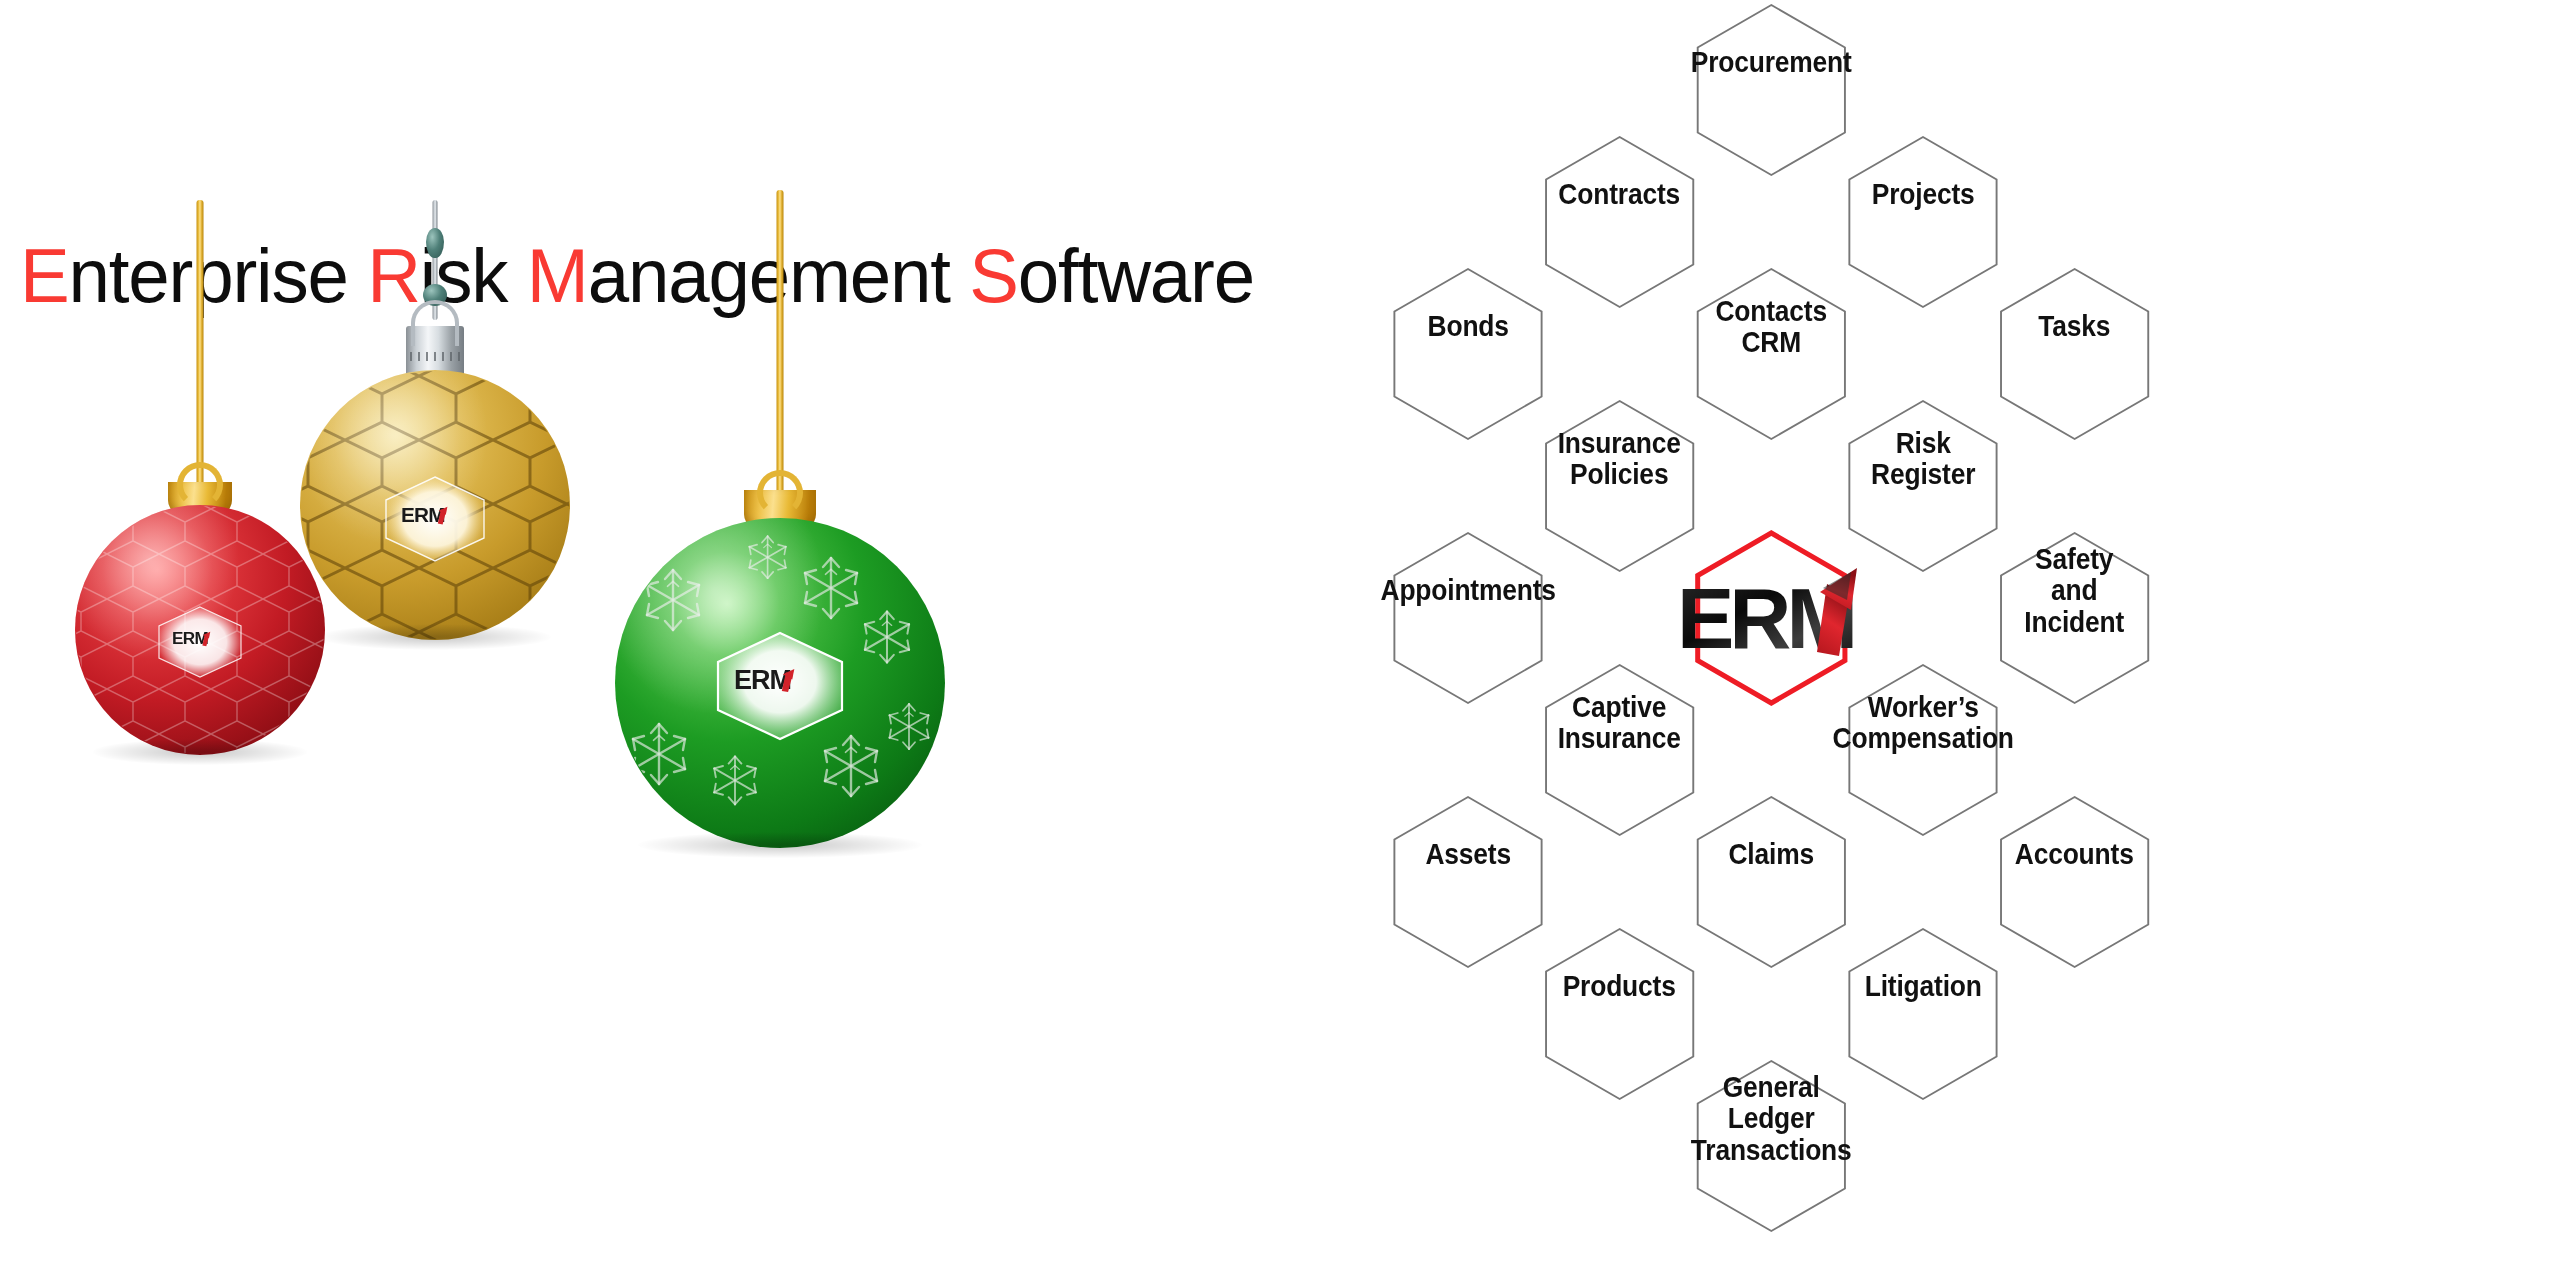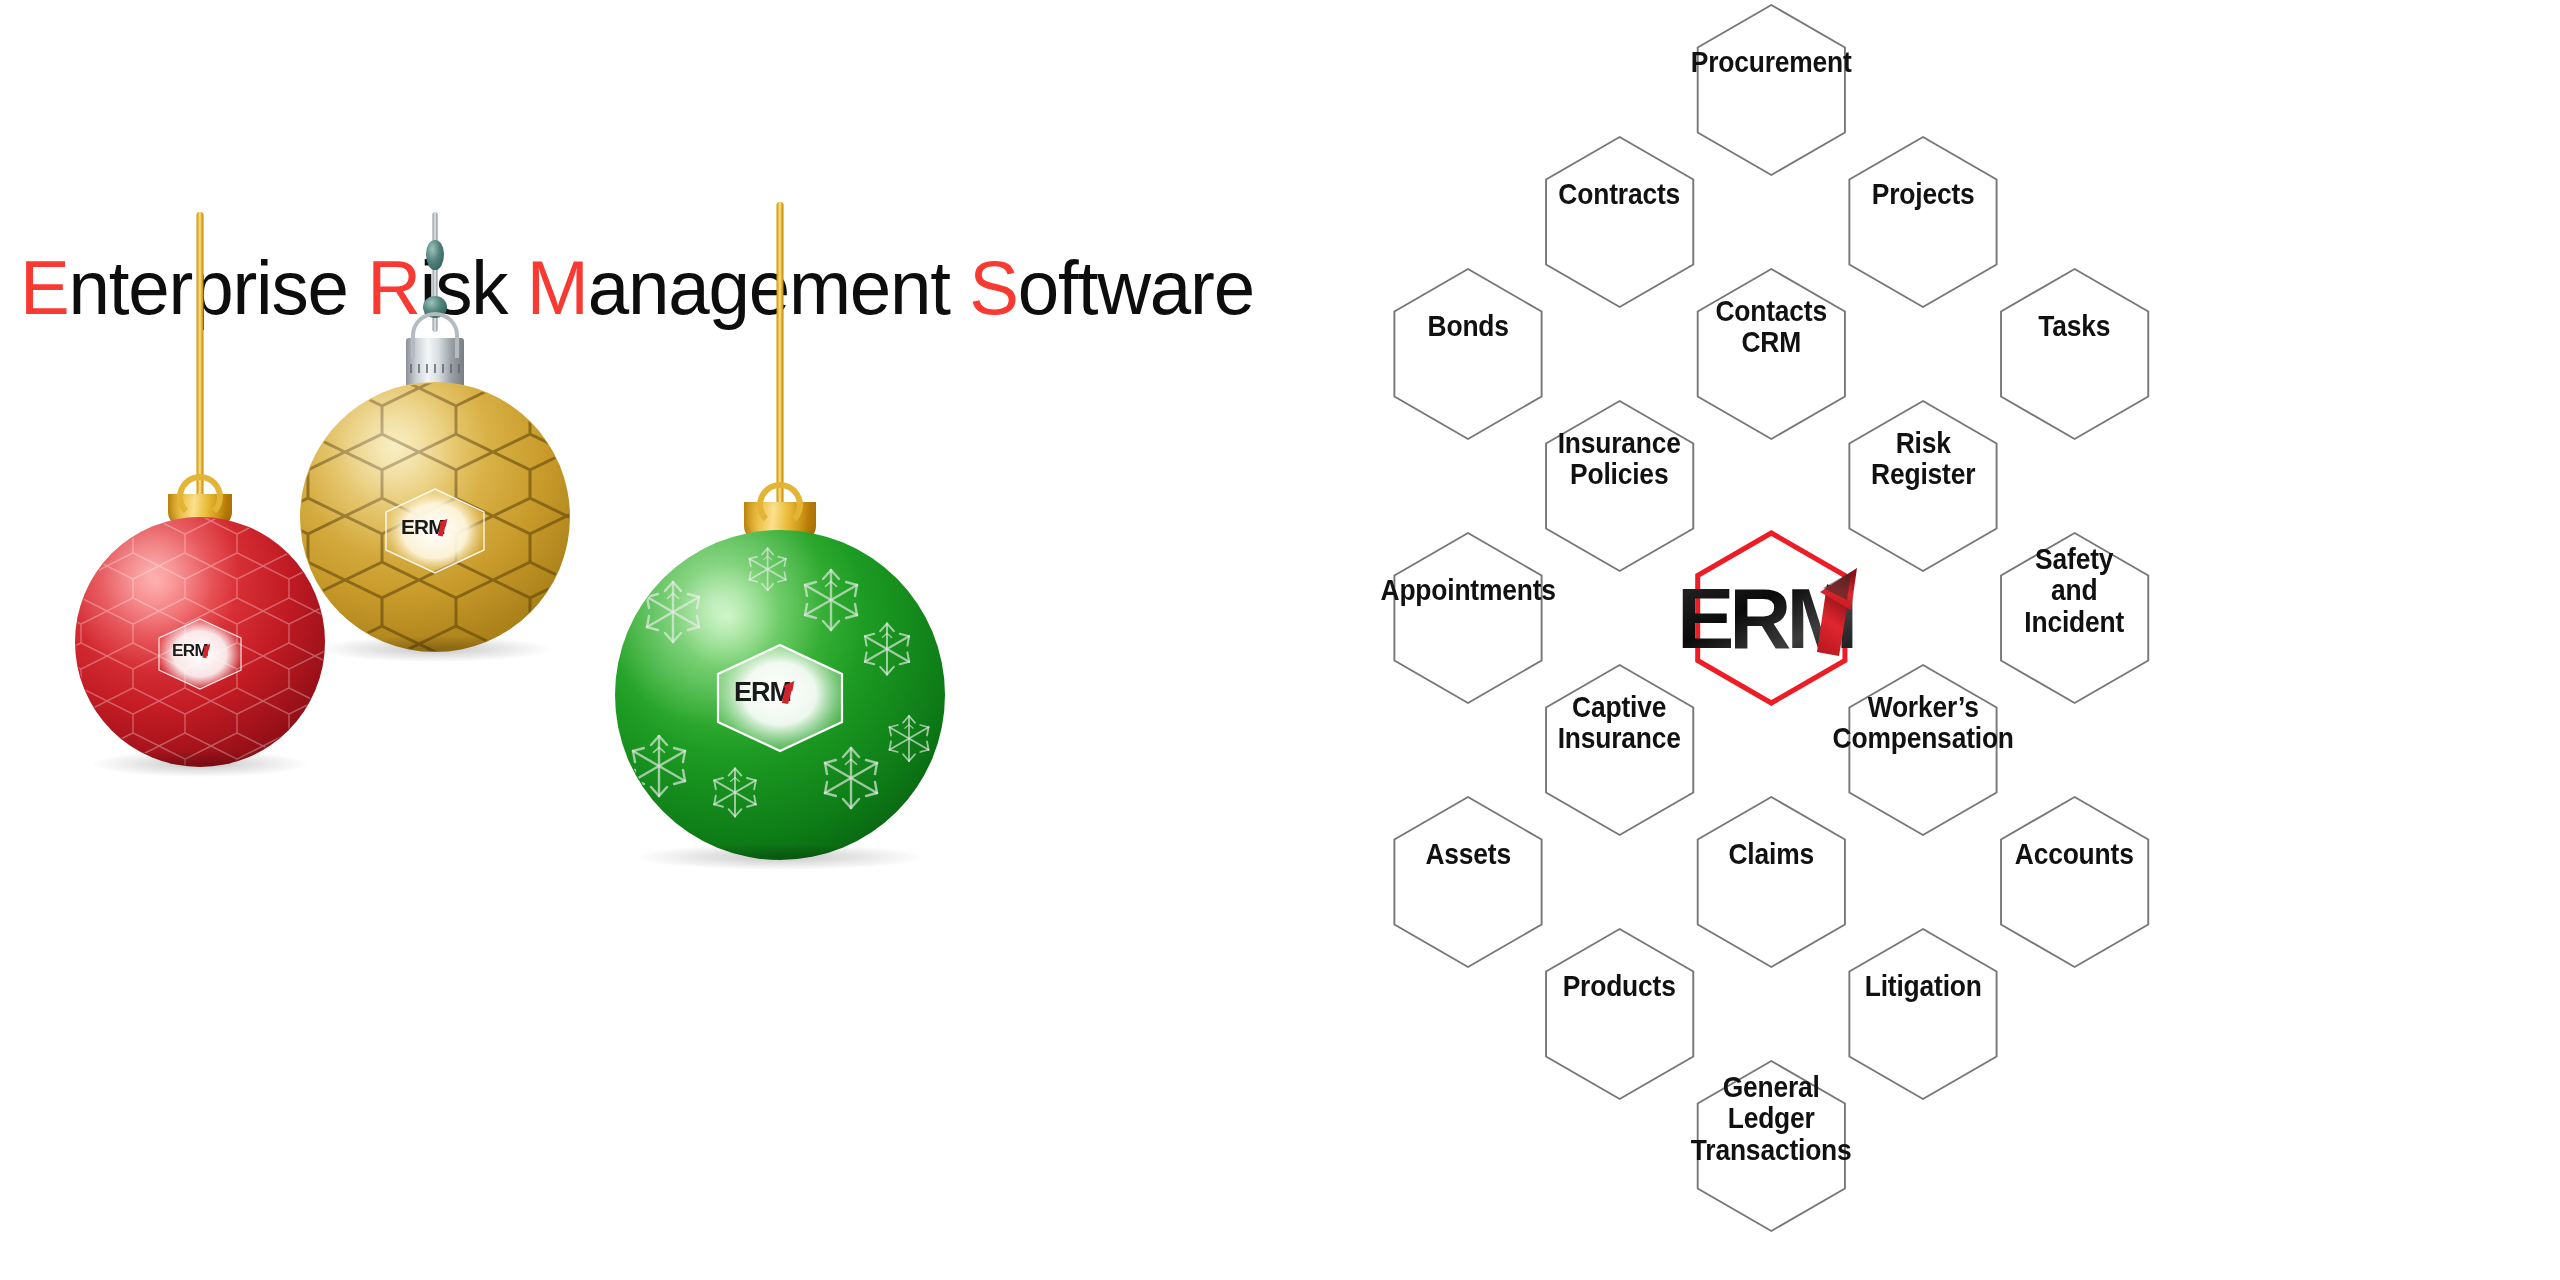--- a/index.html
+++ b/index.html
@@ -4,21 +4,21 @@
 <style>
   * { margin:0; padding:0; box-sizing:border-box; }
   html,body{ background:#fff; }
   body{
     width:2560px; height:1280px;
     font-family:"Liberation Sans", sans-serif;
     overflow:hidden; position:relative;
   }
 
   
-  #left-panel{ position:absolute; left:0; top:12px; width:1390px; height:944px; }
+  #left-panel{ position:absolute; left:0; top:0; width:1390px; height:944px; }
 
   #headline{
     position:absolute; left:20px; top:238px;
     font-size:76px; line-height:1;
     letter-spacing:-1.2px;
     white-space:nowrap;
     color:#0d0d0d;
     font-weight:400;
     transform:scaleX(0.98);
     transform-origin:left center;

